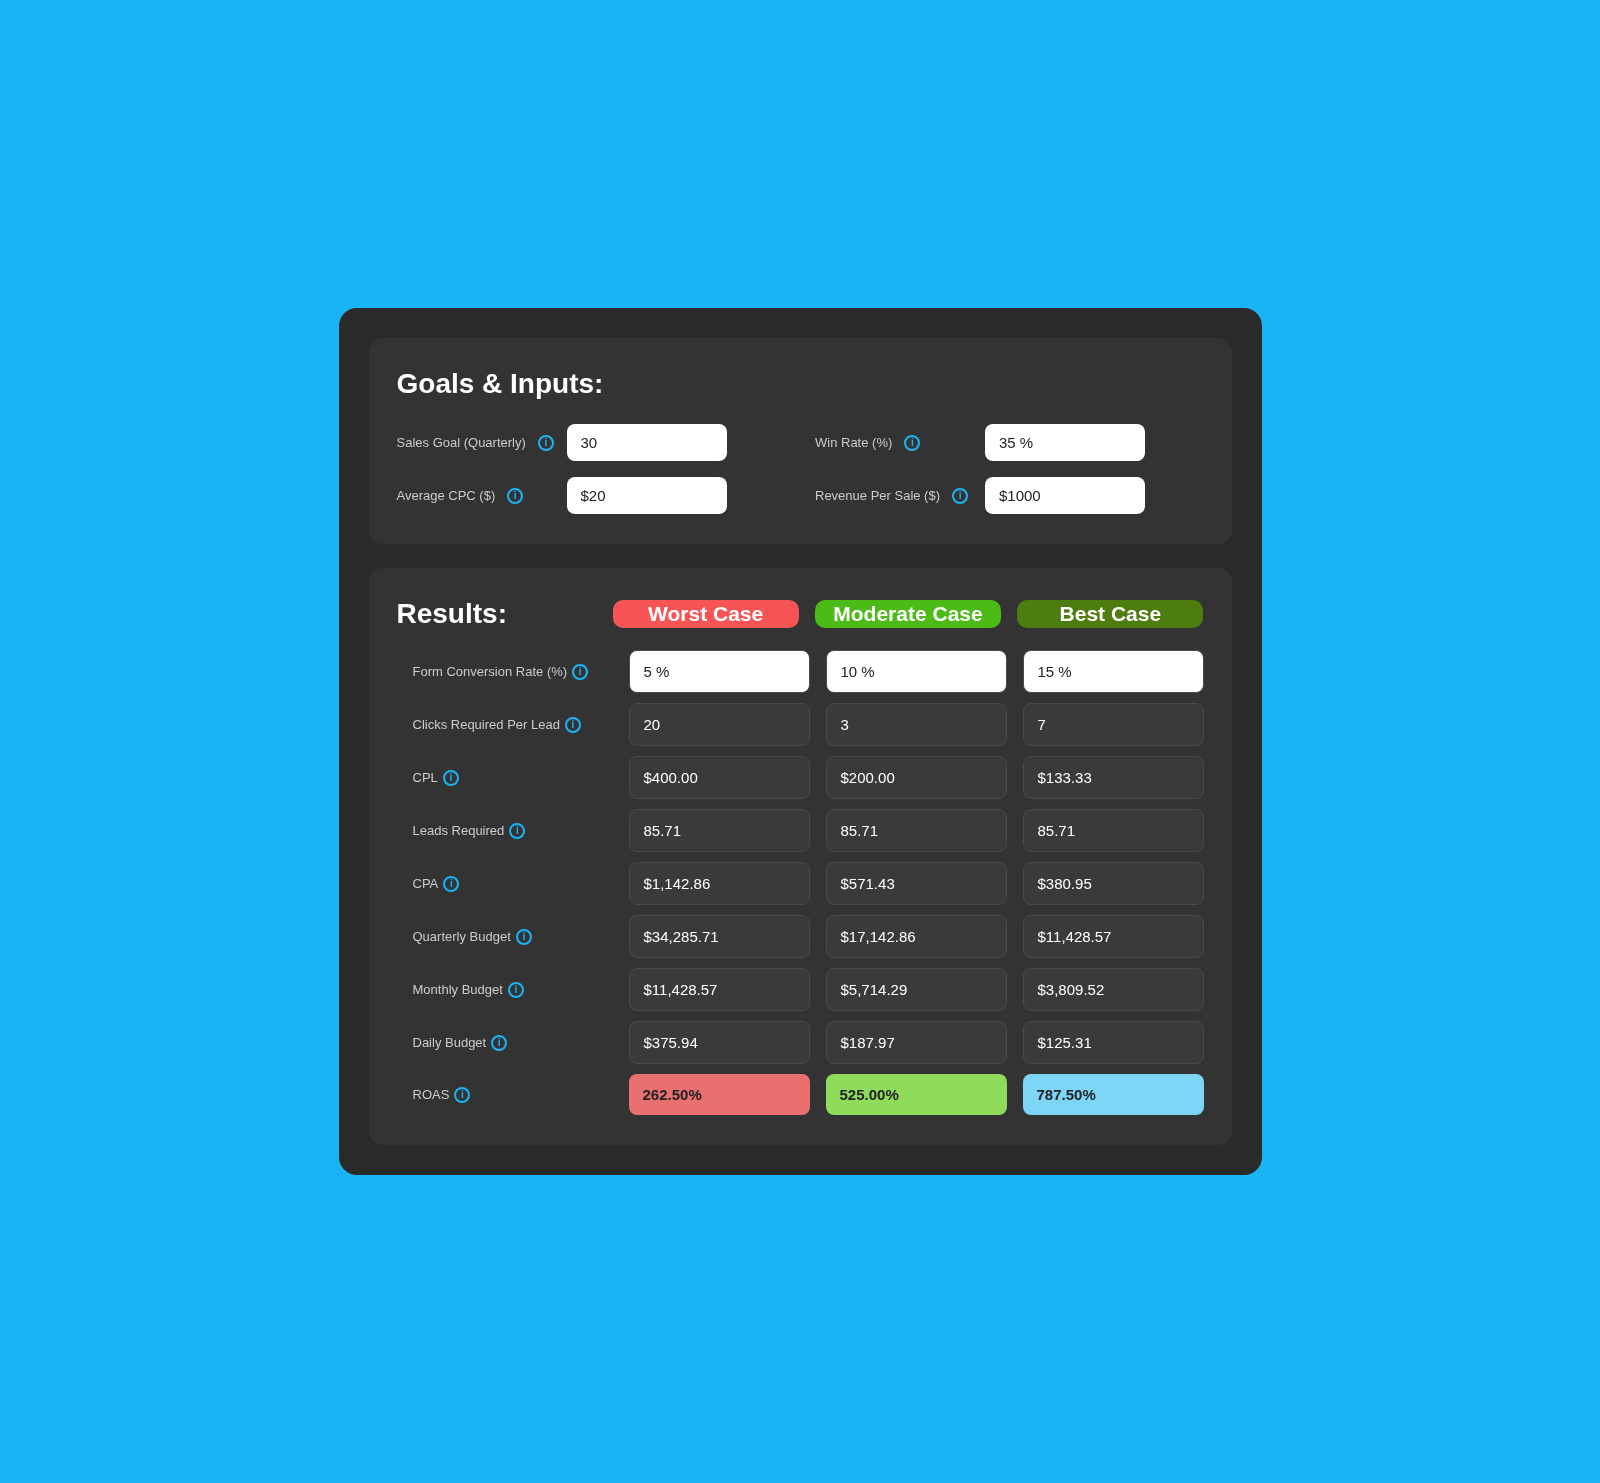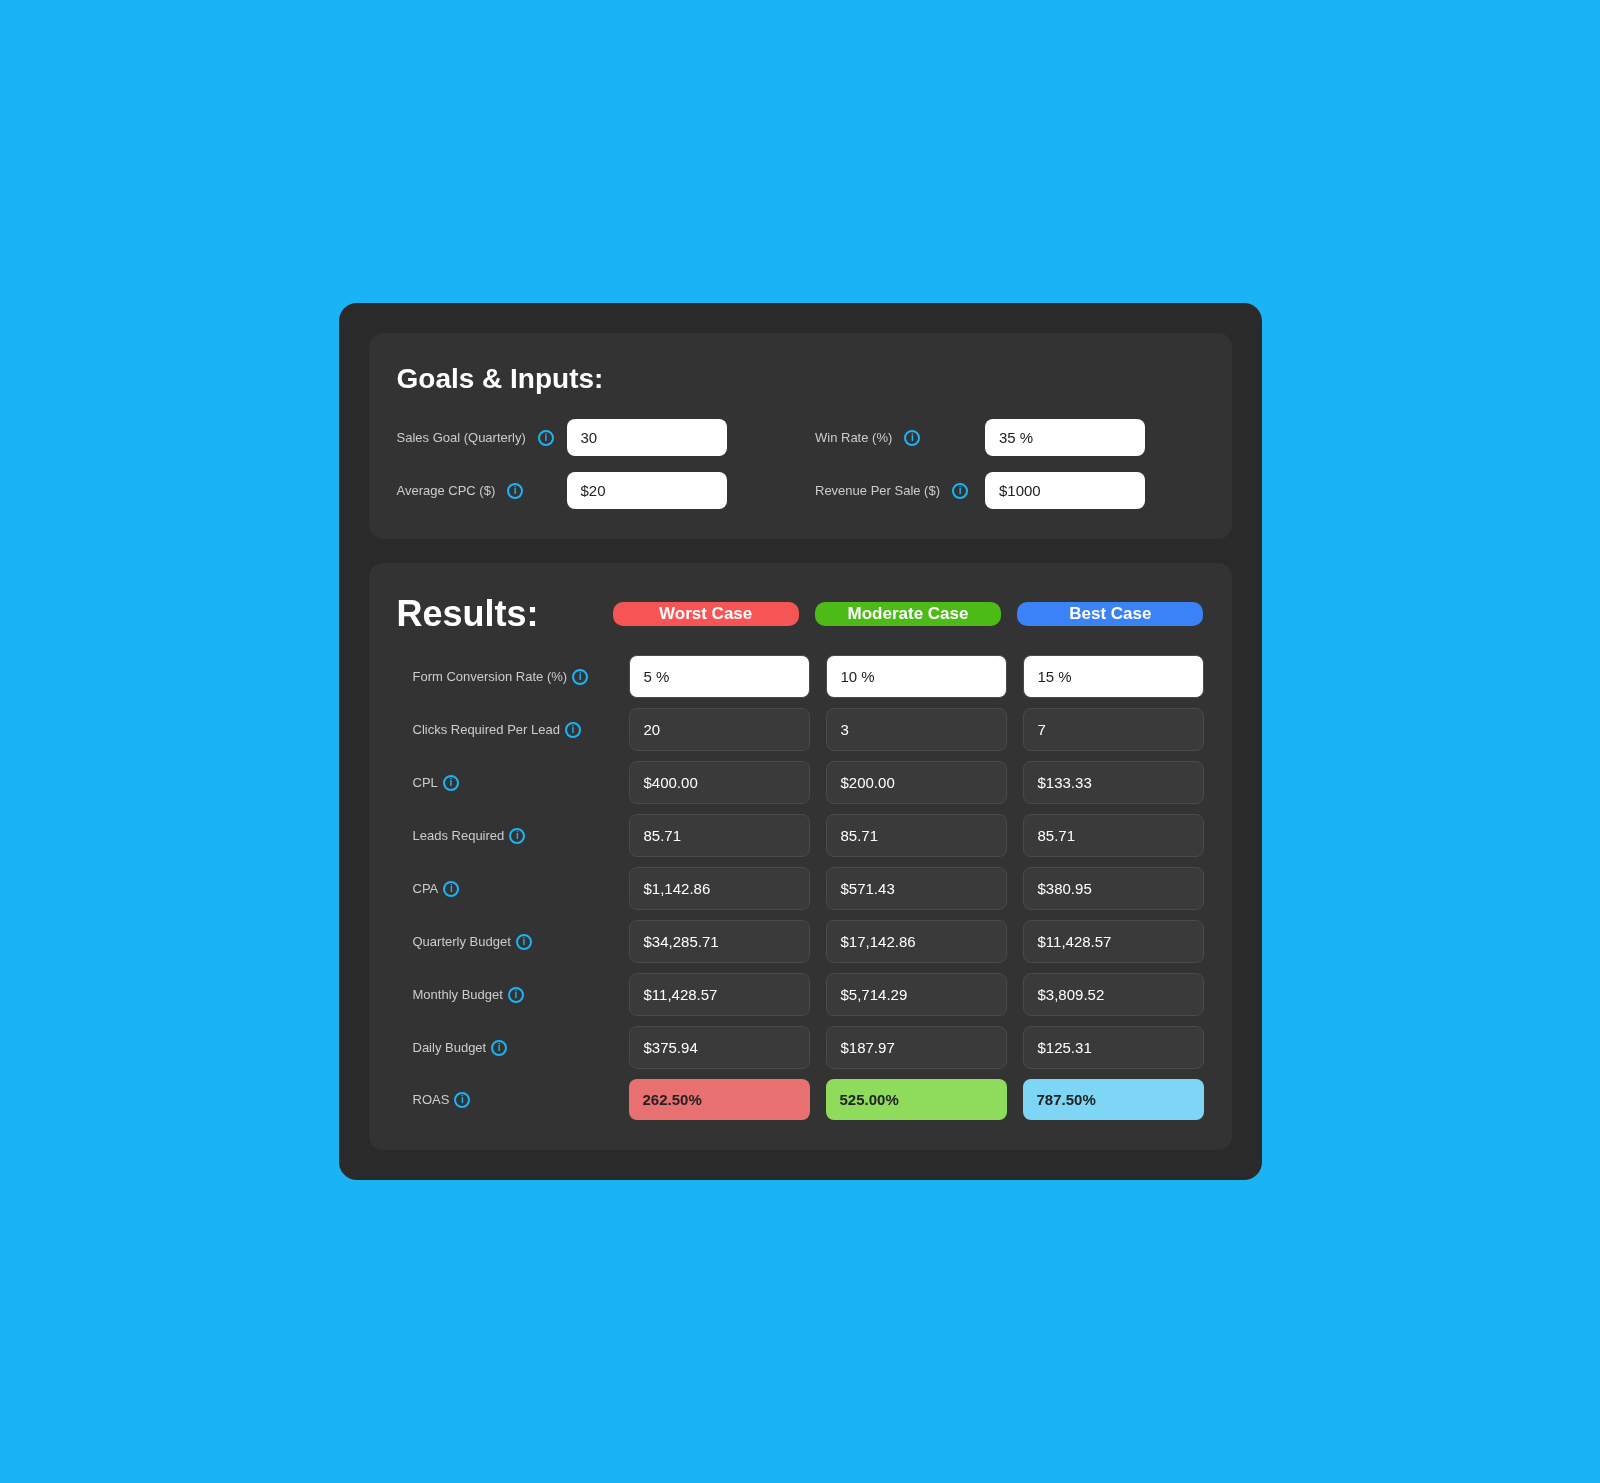--- a/index.html
+++ b/index.html
@@ -79,37 +79,37 @@
     }
     
     .results-header-row {
       display: flex;
       align-items: center;
       gap: 16px;
       margin-bottom: 20px;
     }
     .results-title {
       color: #ffffff;
-      font-size: 36px;
+      font-size: 28px;
       font-weight: 800;
       min-width: 200px;
     }
     .case-btn {
       flex: 1;
       padding: 2px 10px;
       border-radius: 10px;
       border: none;
-      font-size: 17px;
+      font-size: 21px;
       font-weight: 700;
       color: #fff;
       cursor: pointer;
     }
     .btn-worst { background: #f75555; }
     .btn-moderate { background: #4cbb17; }
-    .btn-best { background: #3b82f6; }
+    .btn-best { background: #4d7c0f; }
     .results-table {
       display: flex;
       flex-direction: column;
       gap: 10px;
     }
     .result-row {
       display: flex;
       align-items: center;
       gap: 16px;
     }

